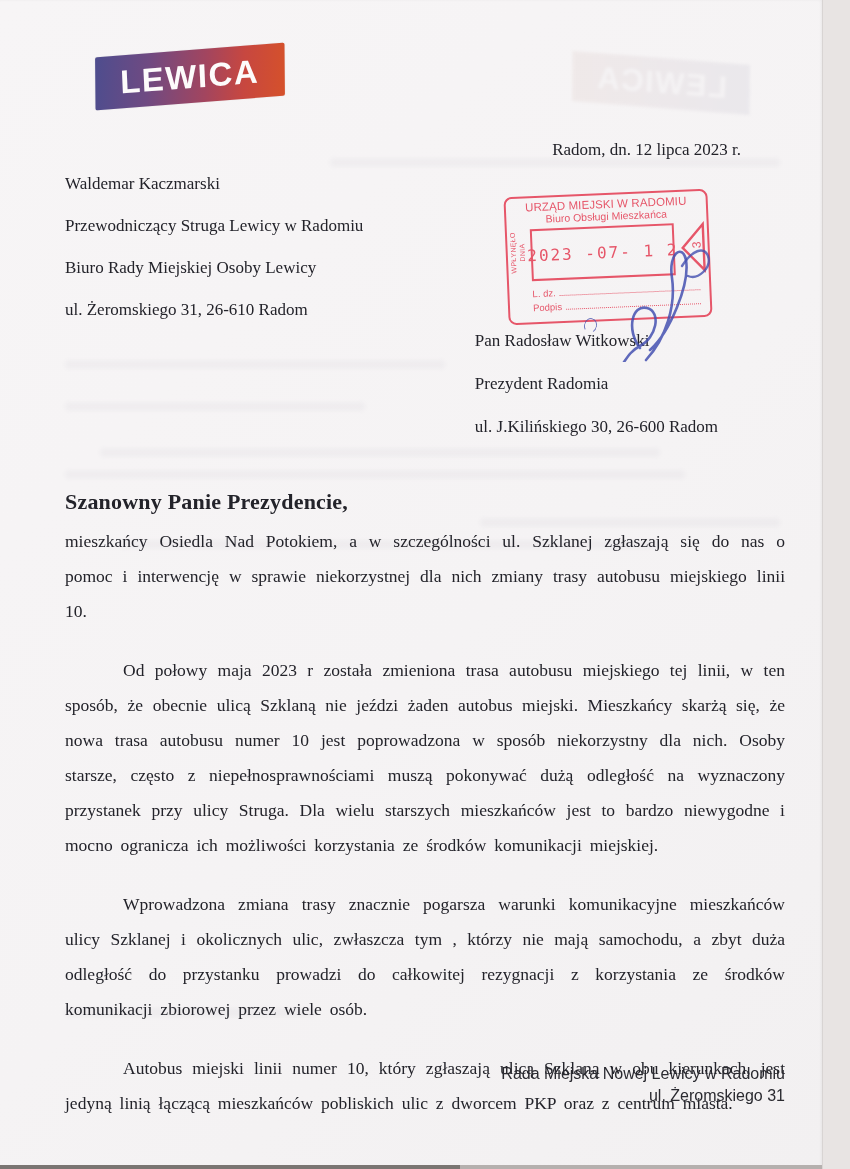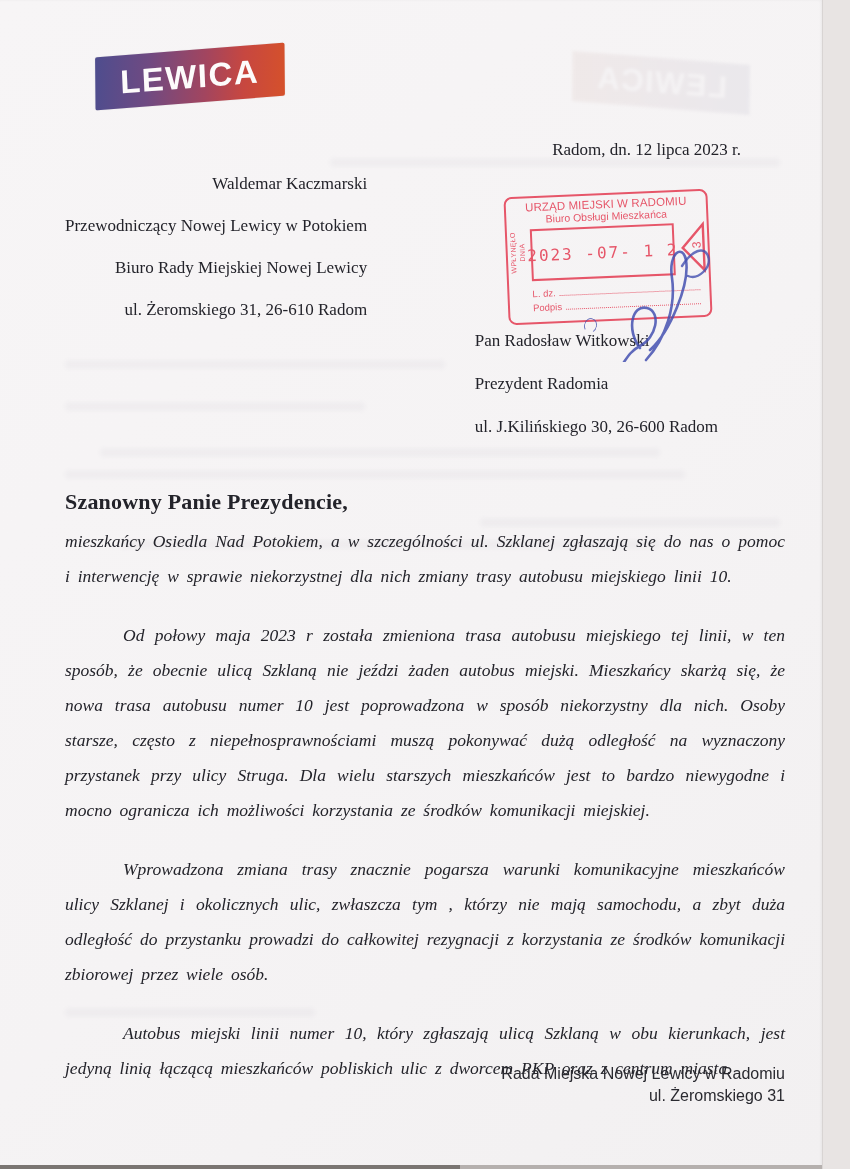--- a/index.html
+++ b/index.html
@@ -59,21 +59,21 @@
   .g4{left:100px;top:448px;width:560px;}
   .g5{left:65px;top:470px;width:620px;}
   .g6{left:480px;top:518px;width:300px;}
   .g7{left:120px;top:540px;width:540px;}
   .g8{left:65px;top:1008px;width:250px;}
 
   .date-line{
     position:absolute;top:128px;right:82px;font-size:17px;margin-top:12px;
   }
 
-  .sender{position:absolute;left:65px;top:174px;font-size:17px;text-align:right;}
+  .sender{position:absolute;left:65px;top:174px;font-size:17px;}
   .sender div{margin-bottom:22px;}
 
   .recipient{
     position:absolute;right:105px;top:331px;text-align:left;font-size:17px;
   }
   .recipient div{margin-bottom:23px;}
 
   
   .stamp{
     position:absolute;left:506px;top:193px;width:204px;height:128px;
@@ -111,21 +111,21 @@
     border-bottom-color:transparent;transform:rotate(15deg);
   }
 
   .salutation{
     position:absolute;left:65px;top:489px;font-size:22px;font-weight:bold;
     letter-spacing:0.2px;
   }
 
   .body-text{
     position:absolute;left:65px;top:524px;width:720px;
-    font-size:17.5px;line-height:35px;text-align:justify;word-spacing:3.5px;font-style:italic;
+    font-size:17.5px;line-height:35px;text-align:justify;word-spacing:3.5px;
   }
   .body-text p{margin:0 0 24px 0;}
   .body-text p.indent{text-indent:58px;}
 
   .footer{
     position:absolute;left:65px;top:1063px;width:720px;text-align:right;
     font-family:"Liberation Sans", sans-serif;font-size:16px;line-height:21.5px;
     color:#2a2a30;
   }
 </style>
@@ -147,22 +147,22 @@
   <div class="ghost g8"></div>
 
   <div class="logo">
     <span class="logo-text">LEWICA</span>
   </div>
 
   <div class="date-line">Radom, dn. 12  lipca 2023 r.</div>
 
   <div class="sender">
     <div>Waldemar Kaczmarski</div>
-    <div>Przewodniczący Nowej Lewicy w Potokiem</div>
-    <div>Biuro Rady Miejskiej Nowej Lewicy</div>
+    <div>Przewodniczący Struga Lewicy w Radomiu</div>
+    <div>Biuro Rady Miejskiej Osoby Lewicy</div>
     <div>ul. Żeromskiego 31, 26-610 Radom</div>
   </div>
 
   <div class="stamp">
     <div class="stamp-line1">URZĄD MIEJSKI W RADOMIU</div>
     <div class="stamp-line2">Biuro Obsługi Mieszkańca</div>
     <div class="stamp-mid">
       <div class="stamp-vert">WPŁYNĘŁO DNIA</div>
       <div class="stamp-datebox">
         <span class="stamp-date">2023 -07- 1 2</span>

